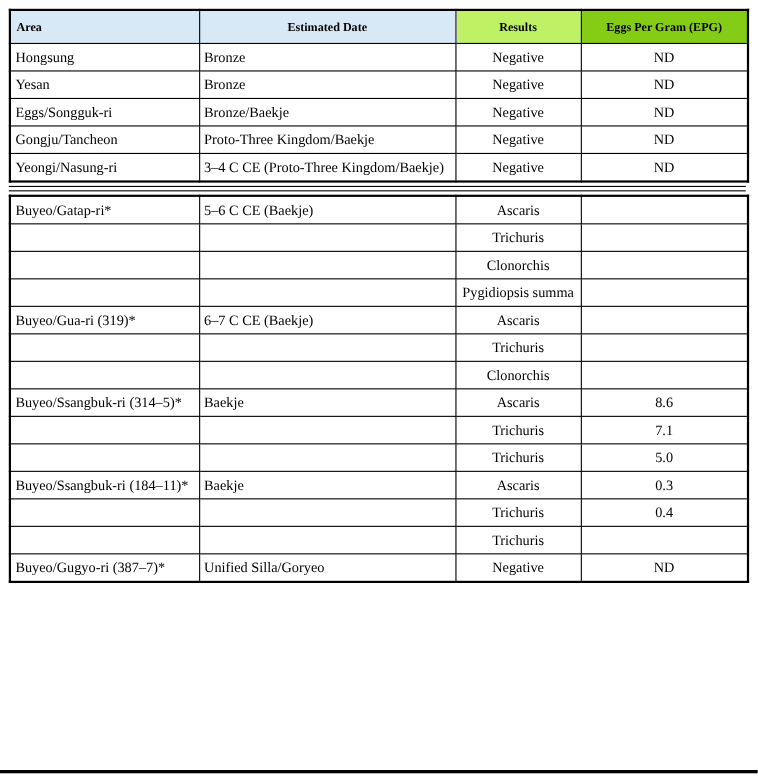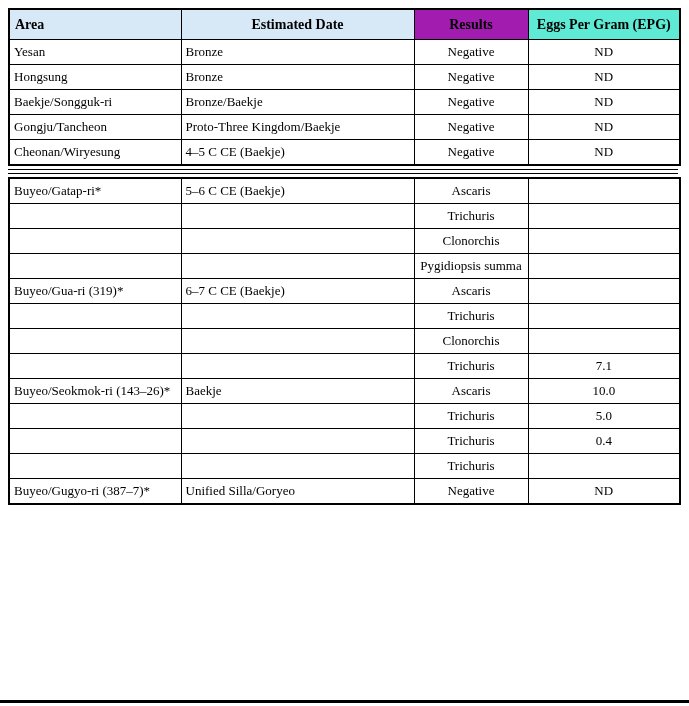--- a/index.html
+++ b/index.html
@@ -29,21 +29,21 @@
     border: 1.5px solid #000000;
     font-size: 13px;
     color: #000000;
     vertical-align: middle;
     overflow: hidden;
     white-space: nowrap;
   }
   table.data-table th {
     height: 27px;
     font-weight: bold;
-    font-size: 14px;
+    font-size: 11px;
   }
   table.data-table td {
     height: 24px;
   }
   .w0 { width: 172px; }
   .w1 { width: 233px; }
   .w2 { width: 114px; }
   .w3 { width: 152px; }
   th.col0 { text-align: left; padding-left: 5px; }
   th.col1, th.col2, th.col3 { text-align: center; }
@@ -75,52 +75,52 @@
       <colgroup>
         <col class="w0">
           <col class="w1">
           <col class="w2">
           <col class="w3">
       </colgroup>
       <thead>
         <tr class="header-row">
           <th class="col0" style="background: rgb(215, 232, 247);">Area</th>
           <th class="col1" style="background: rgb(215, 232, 247);">Estimated Date</th>
-          <th class="col2" style="background: #a21caf;">Results</th>
-          <th class="col3" style="background: #5eead4;">Eggs Per Gram (EPG)</th>
+          <th class="col2" style="background: #bef264;">Results</th>
+          <th class="col3" style="background: #84cc16;">Eggs Per Gram (EPG)</th>
         </tr>
       </thead>
       <tbody>
           <tr>
+            <td class="col0">Hongsung</td>
+            <td class="col1">Bronze</td>
+            <td class="col2">Negative</td>
+            <td class="col3">ND</td>
+          </tr>
+          <tr>
             <td class="col0">Yesan</td>
             <td class="col1">Bronze</td>
             <td class="col2">Negative</td>
             <td class="col3">ND</td>
           </tr>
           <tr>
-            <td class="col0">Hongsung</td>
-            <td class="col1">Bronze</td>
-            <td class="col2">Negative</td>
-            <td class="col3">ND</td>
-          </tr>
-          <tr>
-            <td class="col0">Baekje/Songguk-ri</td>
+            <td class="col0">Eggs/Songguk-ri</td>
             <td class="col1">Bronze/Baekje</td>
             <td class="col2">Negative</td>
             <td class="col3">ND</td>
           </tr>
           <tr>
             <td class="col0">Gongju/Tancheon</td>
             <td class="col1">Proto-Three Kingdom/Baekje</td>
             <td class="col2">Negative</td>
             <td class="col3">ND</td>
           </tr>
           <tr>
-            <td class="col0">Cheonan/Wiryesung</td>
-            <td class="col1">4–5 C CE (Baekje)</td>
+            <td class="col0">Yeongi/Nasung-ri</td>
+            <td class="col1">3–4 C CE (Proto-Three Kingdom/Baekje)</td>
             <td class="col2">Negative</td>
             <td class="col3">ND</td>
           </tr>
         </tbody>
     </table>
 
     <div class="section-sep"></div>
 
     <table class="data-table">
       <colgroup>
@@ -166,36 +166,42 @@
             <td class="col2">Trichuris</td>
             <td class="col3"></td>
           </tr>
           <tr>
             <td class="col0"></td>
             <td class="col1"></td>
             <td class="col2">Clonorchis</td>
             <td class="col3"></td>
           </tr>
           <tr>
+            <td class="col0">Buyeo/Ssangbuk-ri (314–5)*</td>
+            <td class="col1">Baekje</td>
+            <td class="col2">Ascaris</td>
+            <td class="col3">8.6</td>
+          </tr>
+          <tr>
             <td class="col0"></td>
             <td class="col1"></td>
             <td class="col2">Trichuris</td>
             <td class="col3">7.1</td>
           </tr>
           <tr>
-            <td class="col0">Buyeo/Seokmok-ri (143–26)*</td>
+            <td class="col0"></td>
+            <td class="col1"></td>
+            <td class="col2">Trichuris</td>
+            <td class="col3">5.0</td>
+          </tr>
+          <tr>
+            <td class="col0">Buyeo/Ssangbuk-ri (184–11)*</td>
             <td class="col1">Baekje</td>
             <td class="col2">Ascaris</td>
-            <td class="col3">10.0</td>
-          </tr>
-          <tr>
-            <td class="col0"></td>
-            <td class="col1"></td>
-            <td class="col2">Trichuris</td>
-            <td class="col3">5.0</td>
+            <td class="col3">0.3</td>
           </tr>
           <tr>
             <td class="col0"></td>
             <td class="col1"></td>
             <td class="col2">Trichuris</td>
             <td class="col3">0.4</td>
           </tr>
           <tr>
             <td class="col0"></td>
             <td class="col1"></td>

